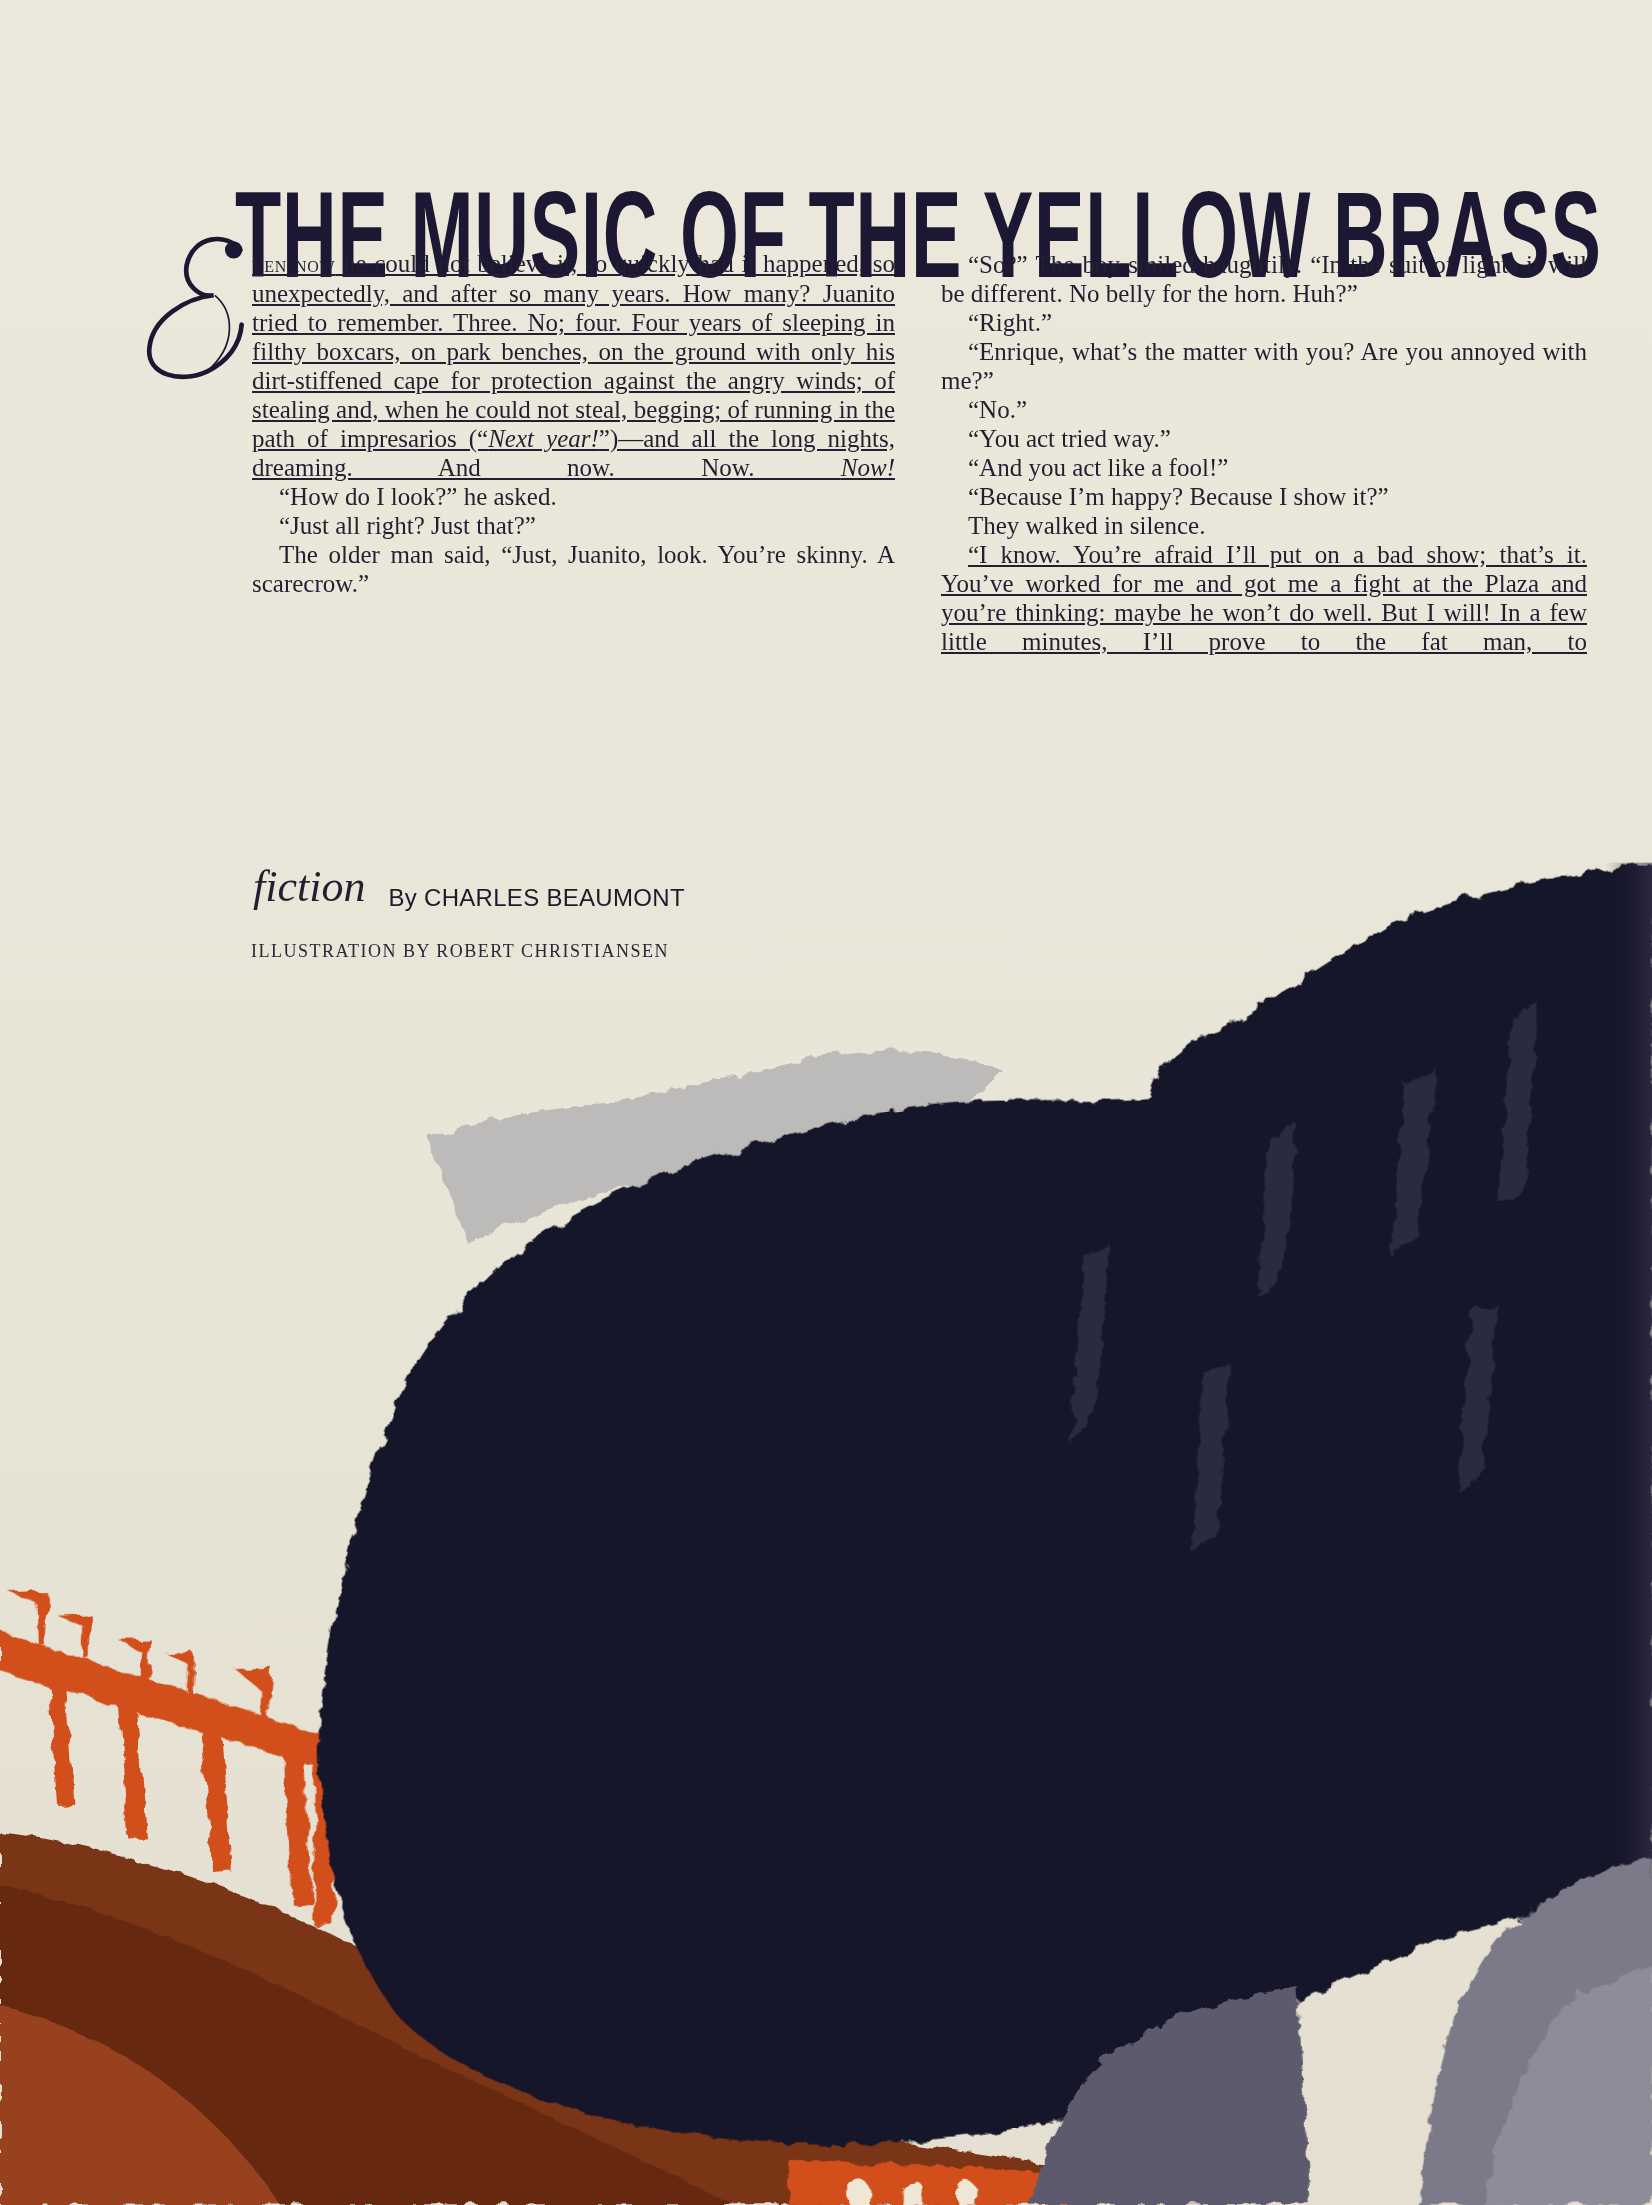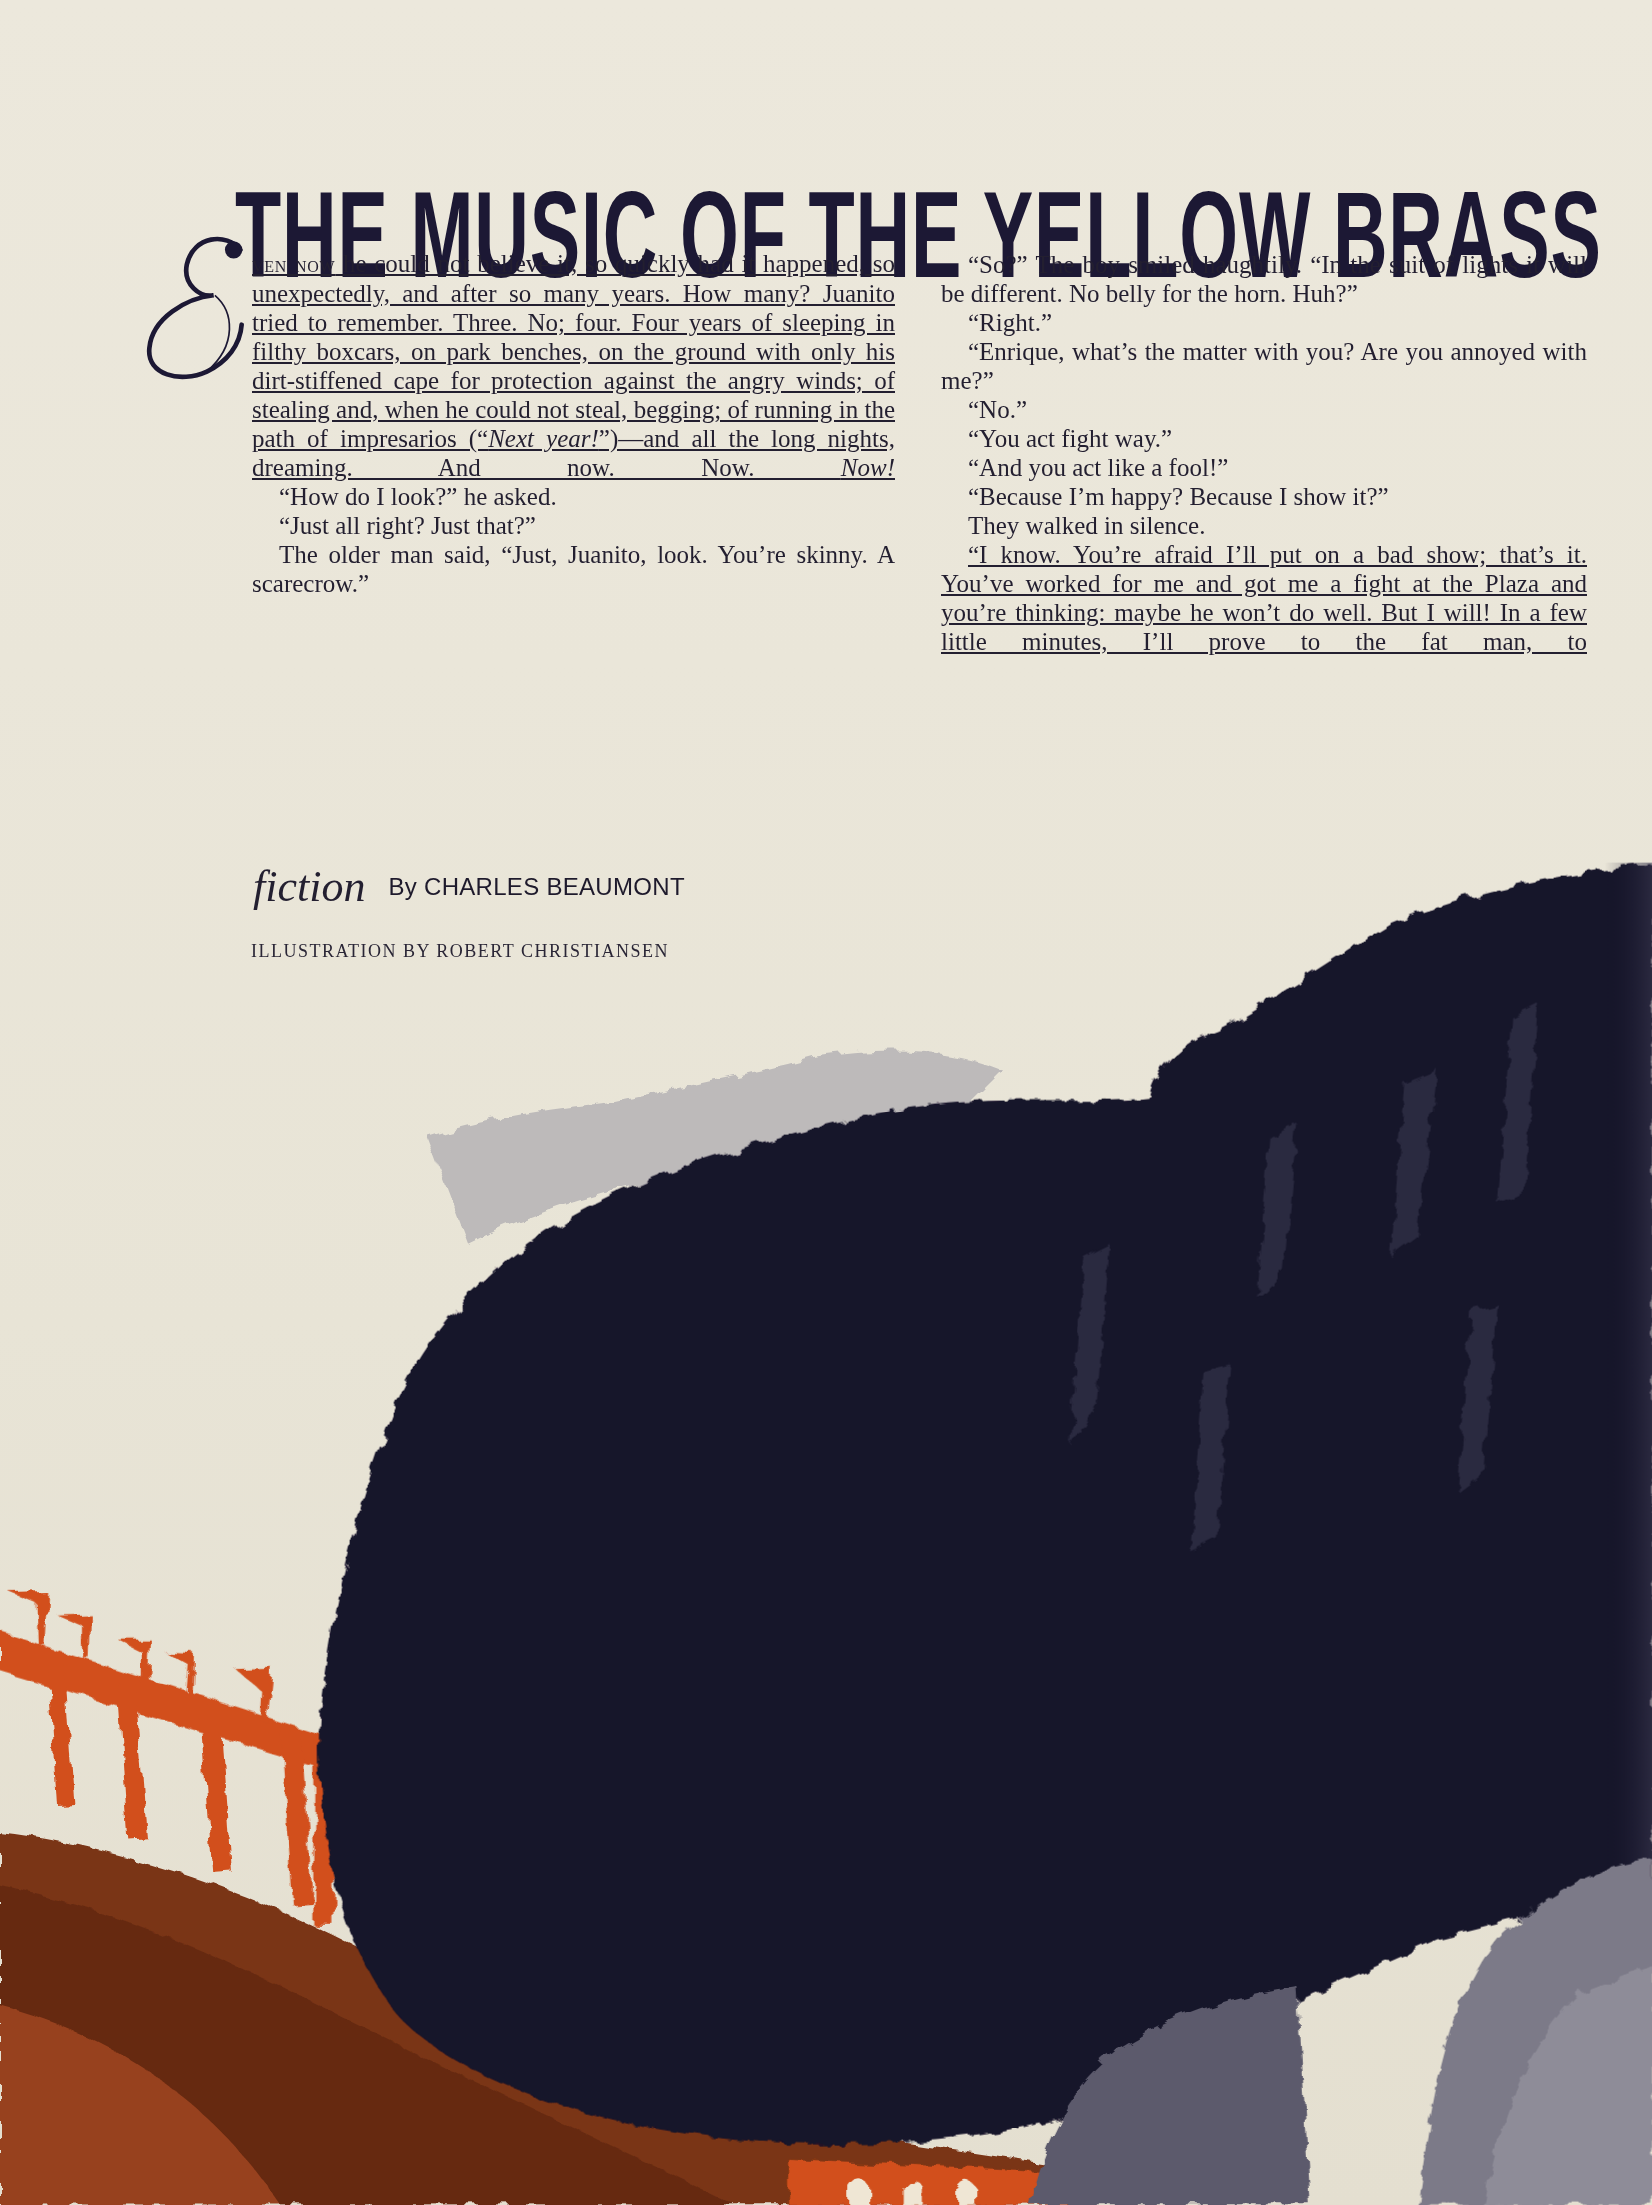--- a/index.html
+++ b/index.html
@@ -26,21 +26,21 @@
   .col p.just-last { text-align-last: justify; text-decoration: underline; }
   .col1 { left: 252px; top: 249px; width: 643px; }
   .col2 { left: 941px; top: 250px; width: 646px; }
 
   .dropcap {
     position: absolute; left: 140px; top: 231px; width: 107px; height: 154px;
   }
   .smallcaps { font-variant: small-caps; letter-spacing: 0.7px; font-size: 23px; }
   em { font-style: italic; }
 
-  .byline { position: absolute; left: 253px; top: 861px; display: flex; align-items: center; gap: 23px; }
+  .byline { position: absolute; left: 253px; top: 861px; display: flex; align-items: flex-end; gap: 23px; }
   .fiction { font-family: "Liberation Serif", serif; font-style: italic; font-size: 44px; color: #231f30; }
   .author { font-family: "Liberation Sans", sans-serif; font-weight: 400; font-size: 24px; color: #1e1a2c; letter-spacing: 0.3px; }
   .credit { position: absolute; left: 251px; top: 941px; font-size: 18px; letter-spacing: 1.5px; color: #2a2636; }
 
   .art { position: absolute; inset: 0; pointer-events: none; }
 </style>
 </head>
 <body>
 
 <div class="page">
@@ -58,21 +58,21 @@
     <p class="ind">“How do I look?” he asked.</p>
     <p class="ind">“Just all right? Just that?”</p>
     <p class="ind">The older man said, “Just, Juanito, look. You’re skinny. A scarecrow.”</p>
   </div>
 
   <div class="col col2">
     <p class="ind">“So?” The boy smiled haughtily. “In the suit of lights it will be different. No belly for the horn. Huh?”</p>
     <p class="ind">“Right.”</p>
     <p class="ind">“Enrique, what’s the matter with you? Are you annoyed with me?”</p>
     <p class="ind">“No.”</p>
-    <p class="ind">“You act fight way.”</p>
+    <p class="ind">“You act tried way.”</p>
     <p class="ind">“And you act like a fool!”</p>
     <p class="ind">“Because I’m happy? Because I show it?”</p>
     <p class="ind">They walked in silence.</p>
     <p class="ind just-last">“I know. You’re afraid I’ll put on a bad show; that’s it. You’ve worked for me and got me a fight at the Plaza and you’re thinking: maybe he won’t do well. But I will! In a few little minutes, I’ll prove to the fat man, to</p>
   </div>
 
   <div class="byline">
     <span class="fiction">fiction</span>
     <span class="author">By CHARLES BEAUMONT</span>
   </div>

